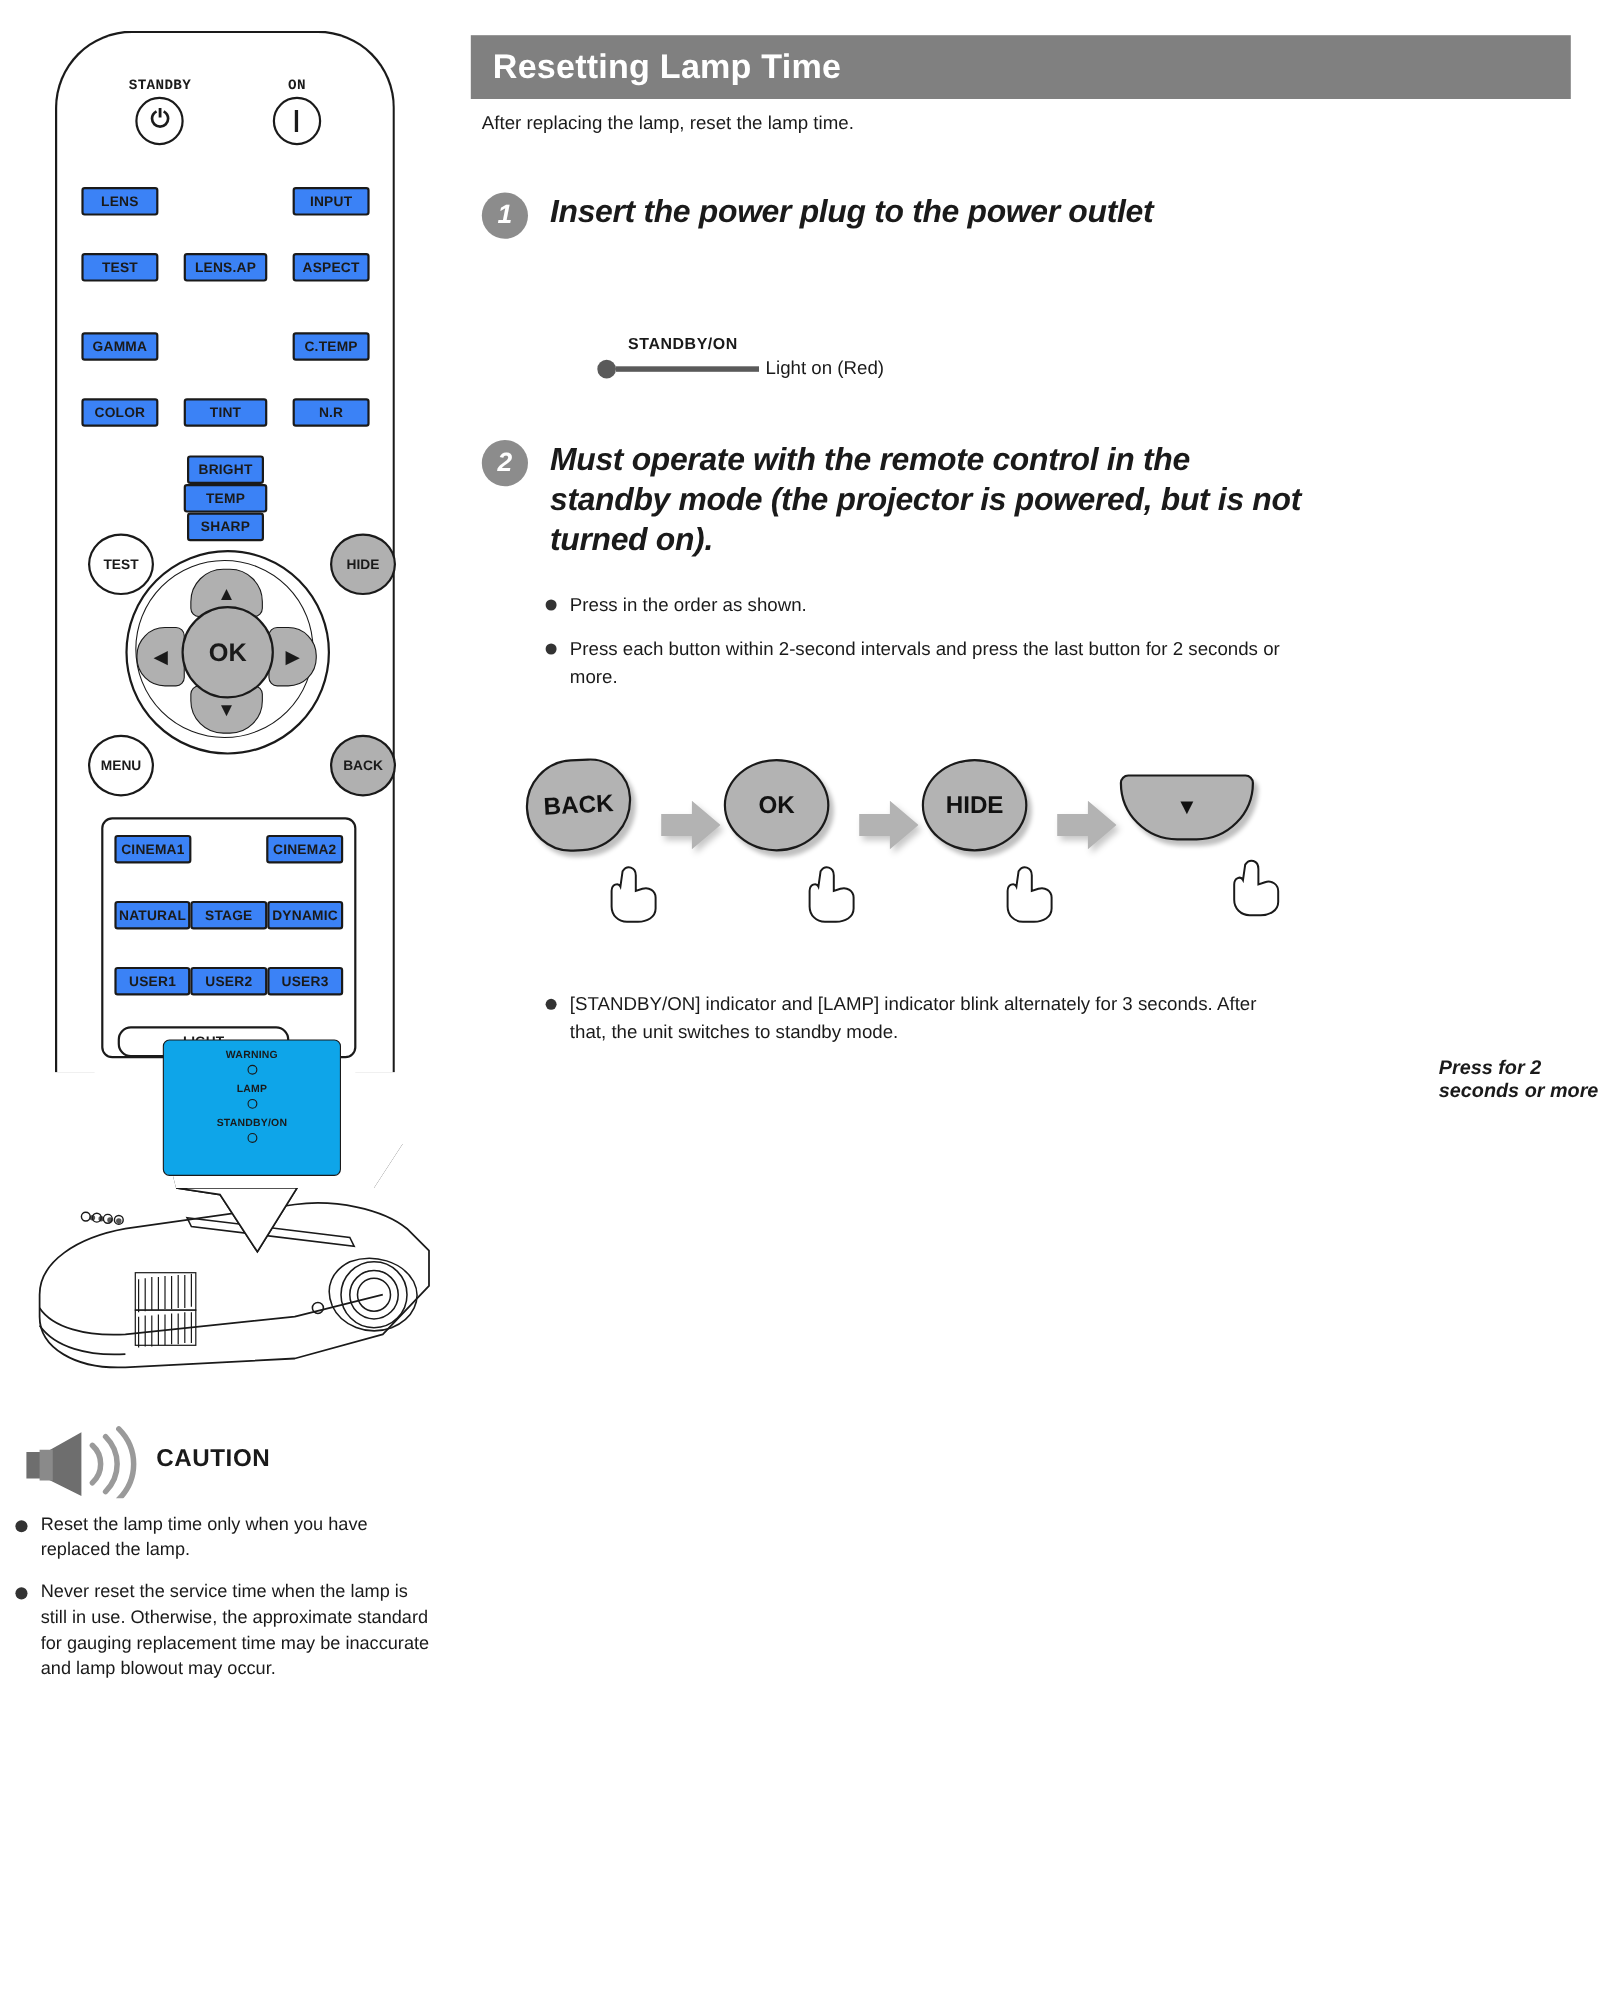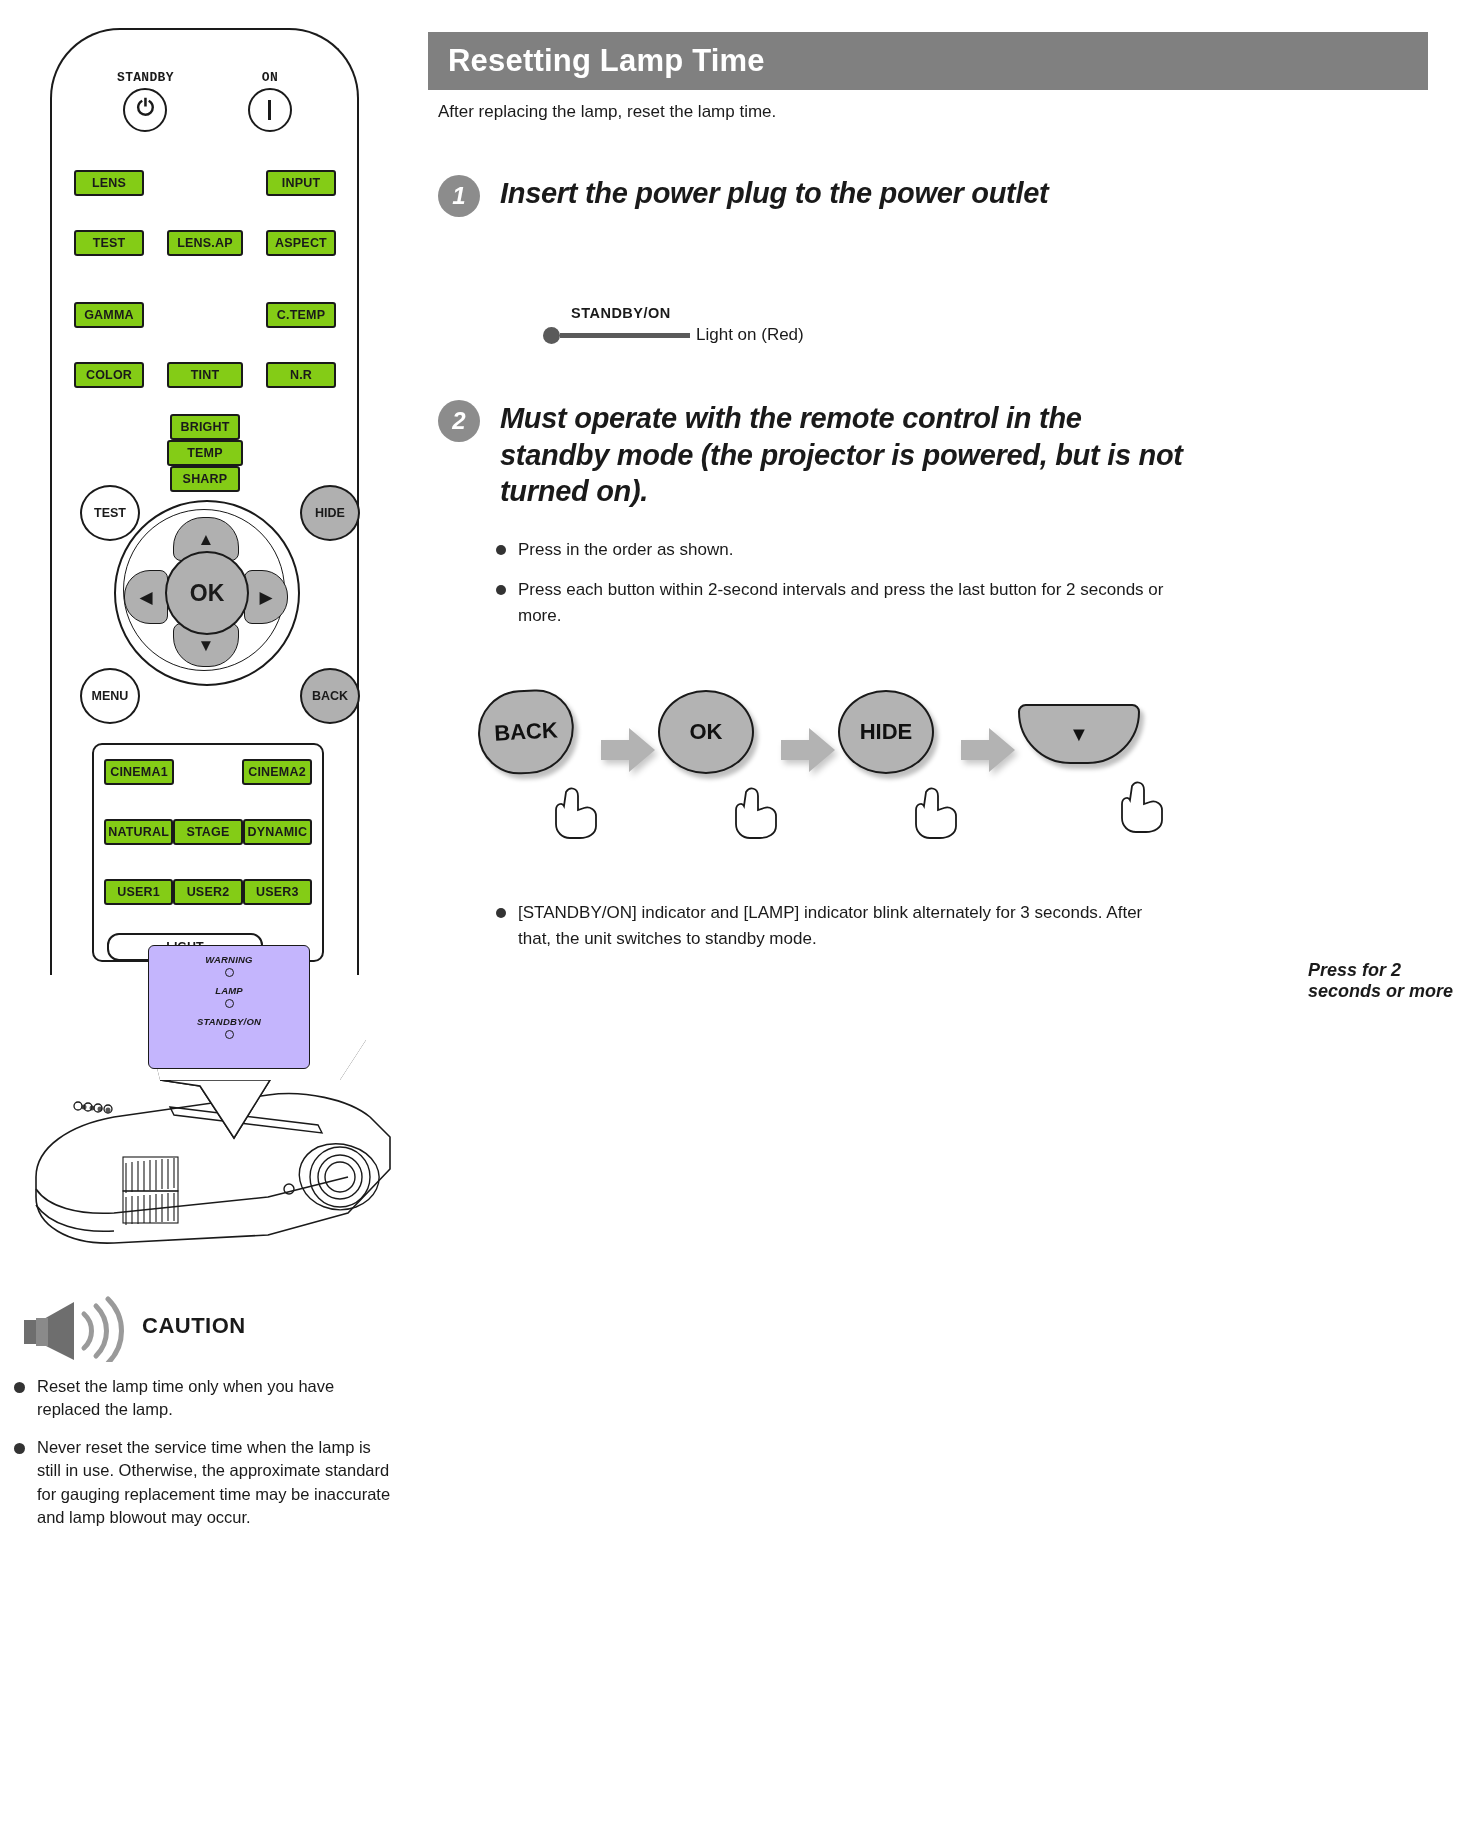--- a/index.html
+++ b/index.html
@@ -47,21 +47,21 @@
   .keyrow {
     position: absolute; left: 22px; width: 262px;
     display: flex; justify-content: space-between; align-items: center;
   }
   .key {
     border: 2px solid #1a1a1a;
     border-radius: 3px;
     font-size: 12.5px; font-weight: bold;
     padding: 4px 0;
     text-align: center;
-    background: #84cc16;
+    background: #3b82f6;
     min-width: 62px;
     letter-spacing: .2px;
   }
   .key.w1 { width: 66px; }
   .key.w2 { width: 72px; }
 
   
   .dpad { position: absolute; left: 62px; top: 470px; width: 182px; height: 182px; }
   .dpad-outer {
     position: absolute; left: 0; top: 0; width: 182px; height: 182px;
@@ -111,21 +111,21 @@
     border: 2px solid #1a1a1a; border-radius: 12px;
     font-size: 12.5px; font-weight: bold; text-align: center; padding: 5px 0;
     background: #fff;
   }
 
   
   .ind-box {
     position: absolute; left: 148px; top: 945px;
     width: 160px; height: 122px;
     border: 1.5px solid #1a1a1a; border-radius: 6px;
-    background: #c4b5fd; z-index: 4; font-style: italic;
+    background: #0ea5e9; z-index: 4;
   }
   .ind-tail {
     position:absolute; left: 178px; top: 1060px;
     width: 0; height: 0; border-left: 10px solid transparent;
     border-right: 26px solid transparent; border-top: 40px solid #fff;
     filter: drop-shadow(0 0 0 #1a1a1a);
     z-index: 3;
   }
   .ind-item { text-align:center; margin-top: 8px; }
   .ind-item .t { font-size: 9.5px; font-weight: bold; letter-spacing: .2px; }

